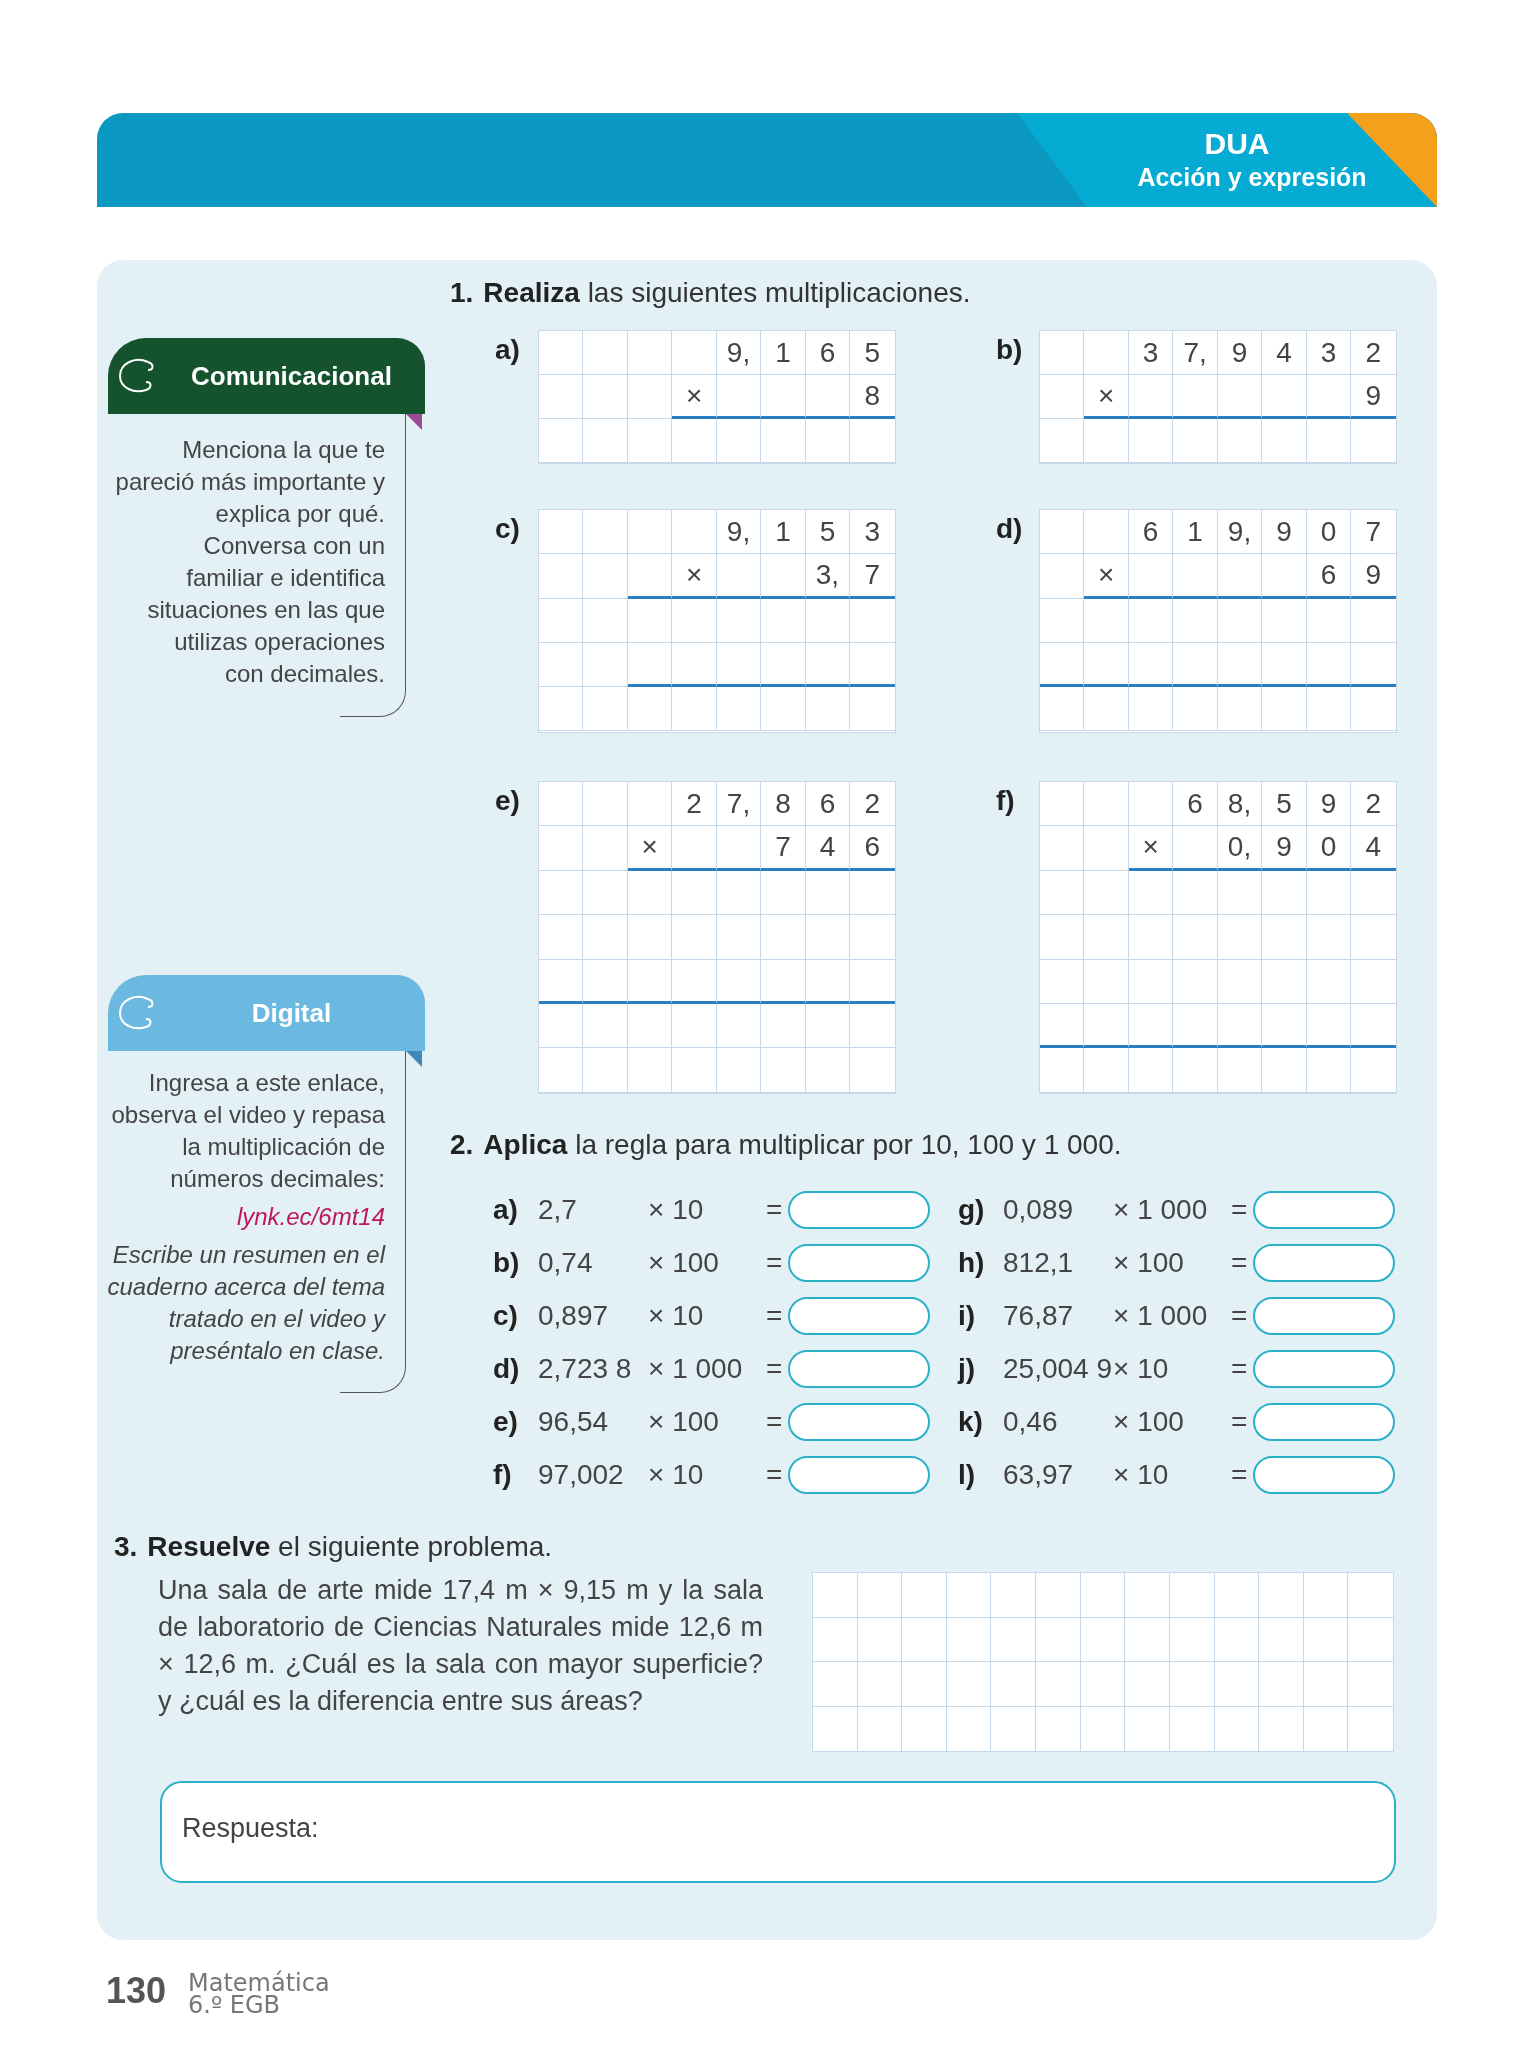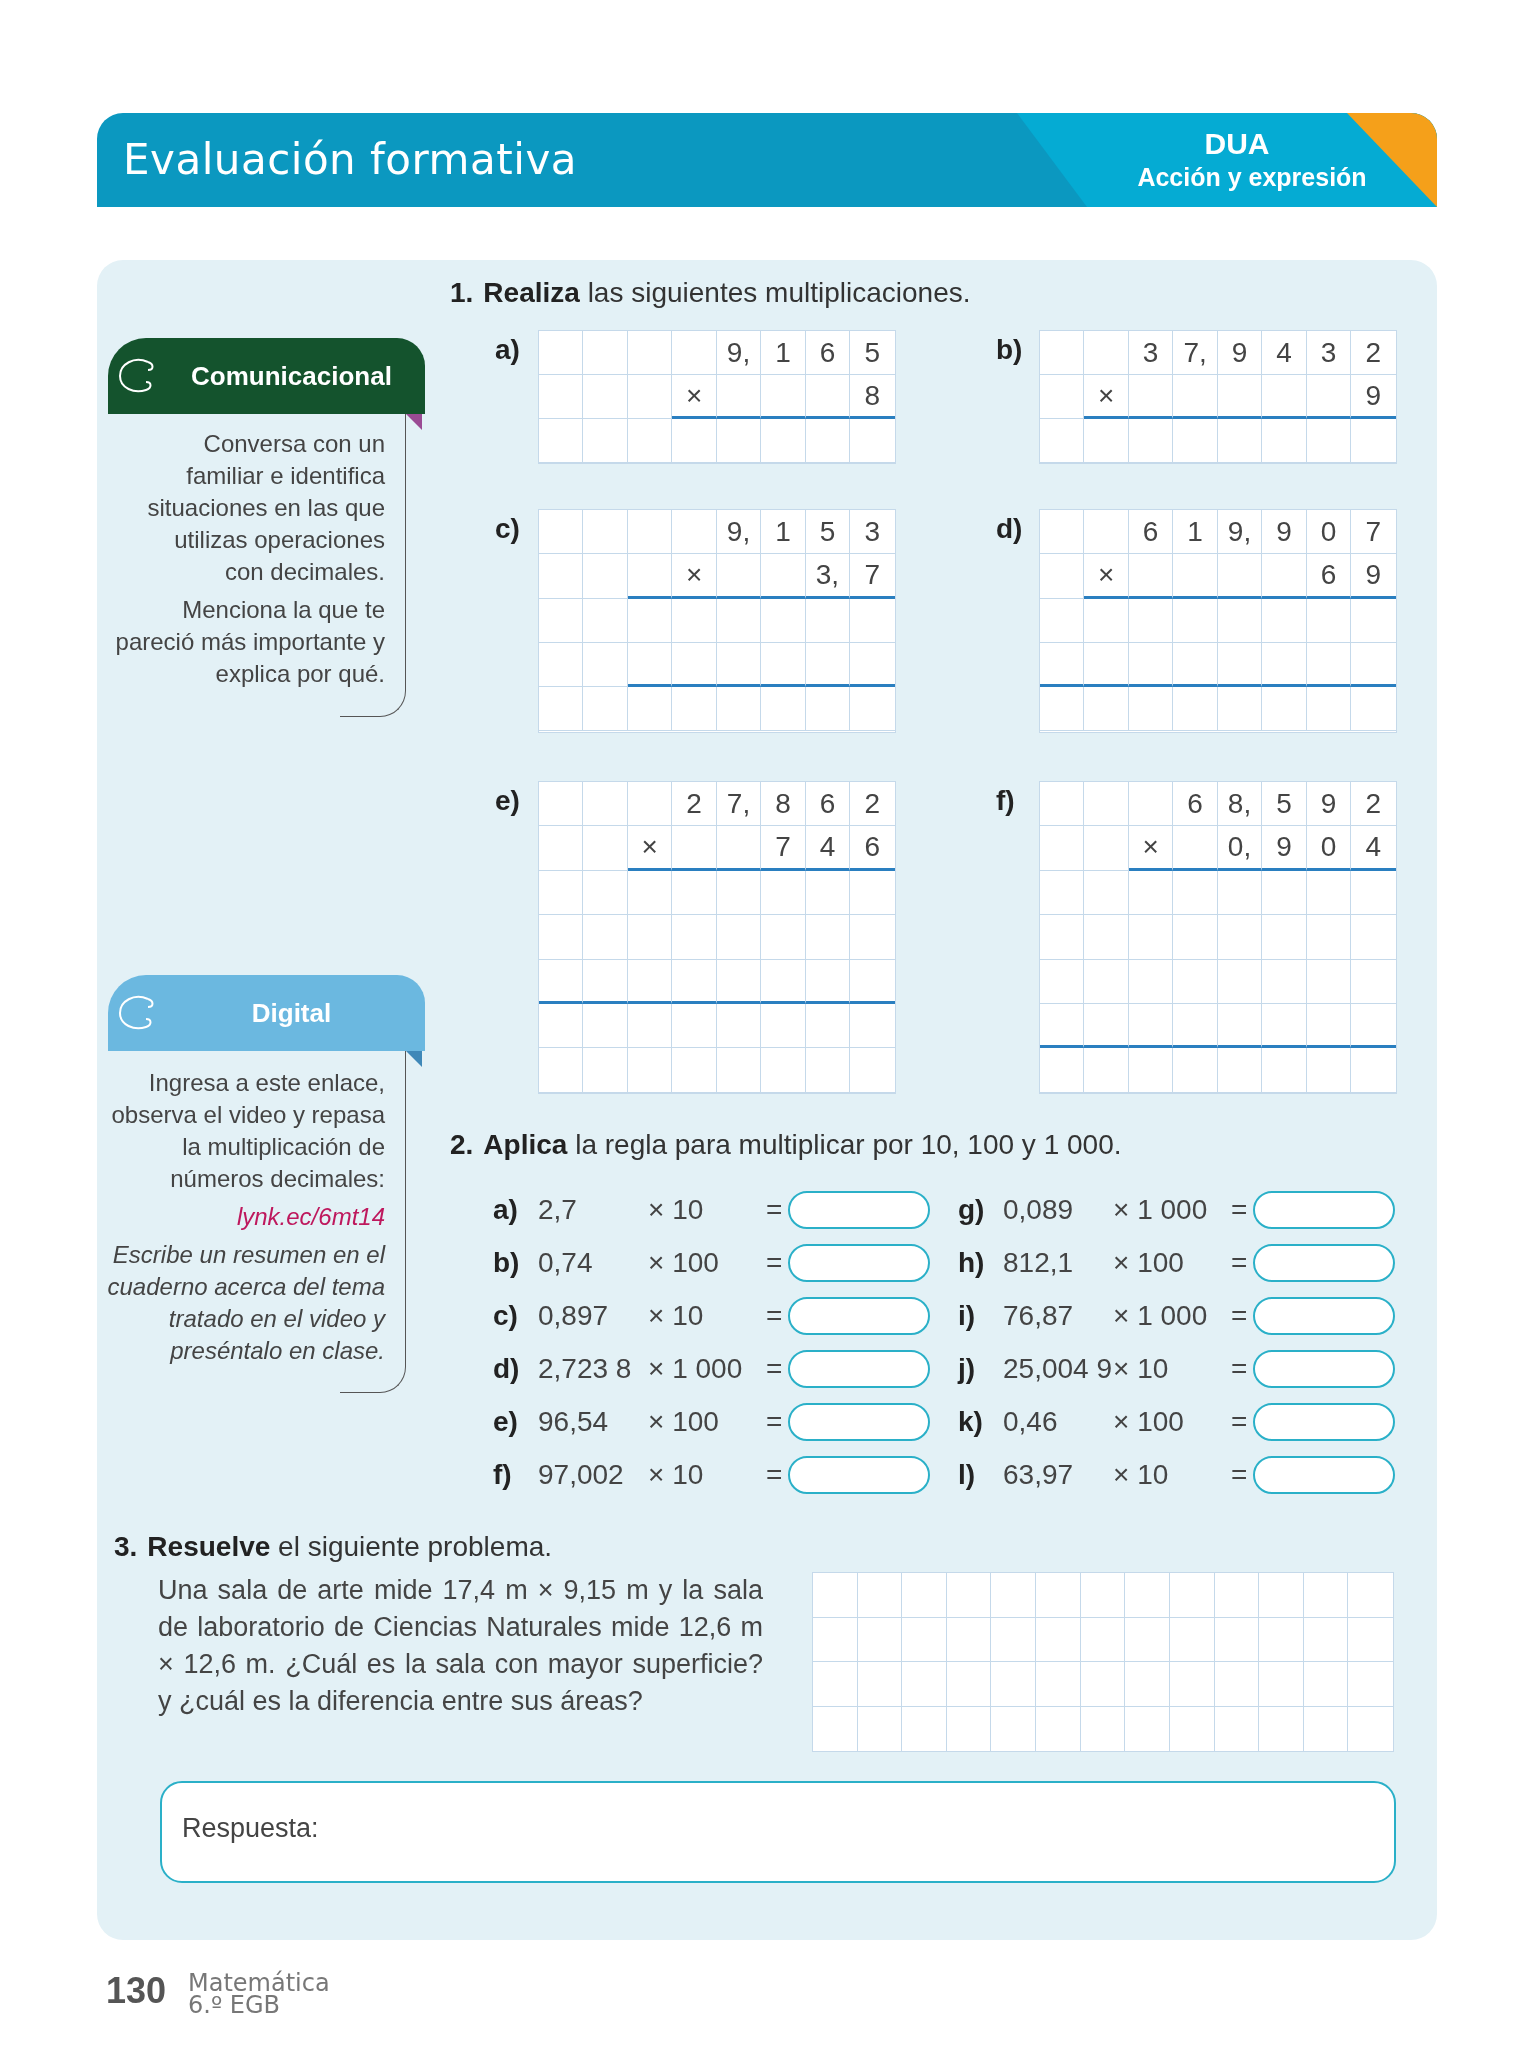--- a/index.html
+++ b/index.html
@@ -41,42 +41,41 @@
   .prob-text { left: 158px; top: 1572px; width: 605px; font-size: 27px; line-height: 37px; color: #444; text-align: justify; }
   .answer { left: 160px; top: 1781px; width: 1236px; height: 102px; background: #fff; border: 2px solid #2ab0c8; border-radius: 22px; }
   .answer span { position: absolute; left: 20px; top: 30px; font-size: 27px; color: #444; }
   .footer-num { left: 106px; top: 1970px; font-size: 36px; font-weight: bold; color: #555; }
   .footer-sub { left: 188px; top: 1972px; font-size: 24px; line-height: 22px; color: #777; font-family: "DejaVu Sans", sans-serif; }
 </style>
 </head>
 <body>
 
 <div class="abs header">
-  <div class="abs header-title">Evaluación formativa</div>
   <div class="header-dua">
     <div class="dua-title">DUA</div>
     <div class="dua-sub">Acción y expresión</div>
   </div>
   <div class="header-corner"></div>
 </div>
 
 <div class="abs panel"></div>
 
 <div class="abs side-tab" style="top:338px;background:#14532d;">
   <svg class="swirl" viewBox="0 0 48 48">
       <path d="M34 10 C20 4 6 12 6 24 C6 36 20 42 32 38 C38 36 38 30 32 30" fill="none" stroke="#fff" stroke-width="2"></path>
       <path d="M34 10 C40 12 40 18 34 18" fill="none" stroke="#fff" stroke-width="2"></path>
     </svg>
   <span class="lbl">Comunicacional</span>
 </div>
 <div class="abs side-fold" style="left:406px;top:414px;border-top-color:#9a4b94;"></div>
 <div class="abs side-line" style="left:340px;top:414px;width:66px;height:303px;"></div>
 <div class="abs side-body" style="top:428px;width:285px;left:100px;">
+  <p style="margin-top:6px;">Menciona la que te pareció más importante y explica por qué.</p>
   <p style="padding-left:40px;">Conversa con un familiar e identifica situaciones en las que utilizas operaciones con decimales.</p>
-  <p style="margin-top:6px;">Menciona la que te pareció más importante y explica por qué.</p>
 </div>
 
 <div class="abs side-tab" style="top:975px;background:#6bb8e0;">
   <svg class="swirl" viewBox="0 0 48 48">
       <path d="M34 10 C20 4 6 12 6 24 C6 36 20 42 32 38 C38 36 38 30 32 30" fill="none" stroke="#fff" stroke-width="2"></path>
       <path d="M34 10 C40 12 40 18 34 18" fill="none" stroke="#fff" stroke-width="2"></path>
     </svg>
   <span class="lbl">Digital</span>
 </div>
 <div class="abs side-fold" style="left:406px;top:1051px;border-top-color:#3f88b8;"></div>

